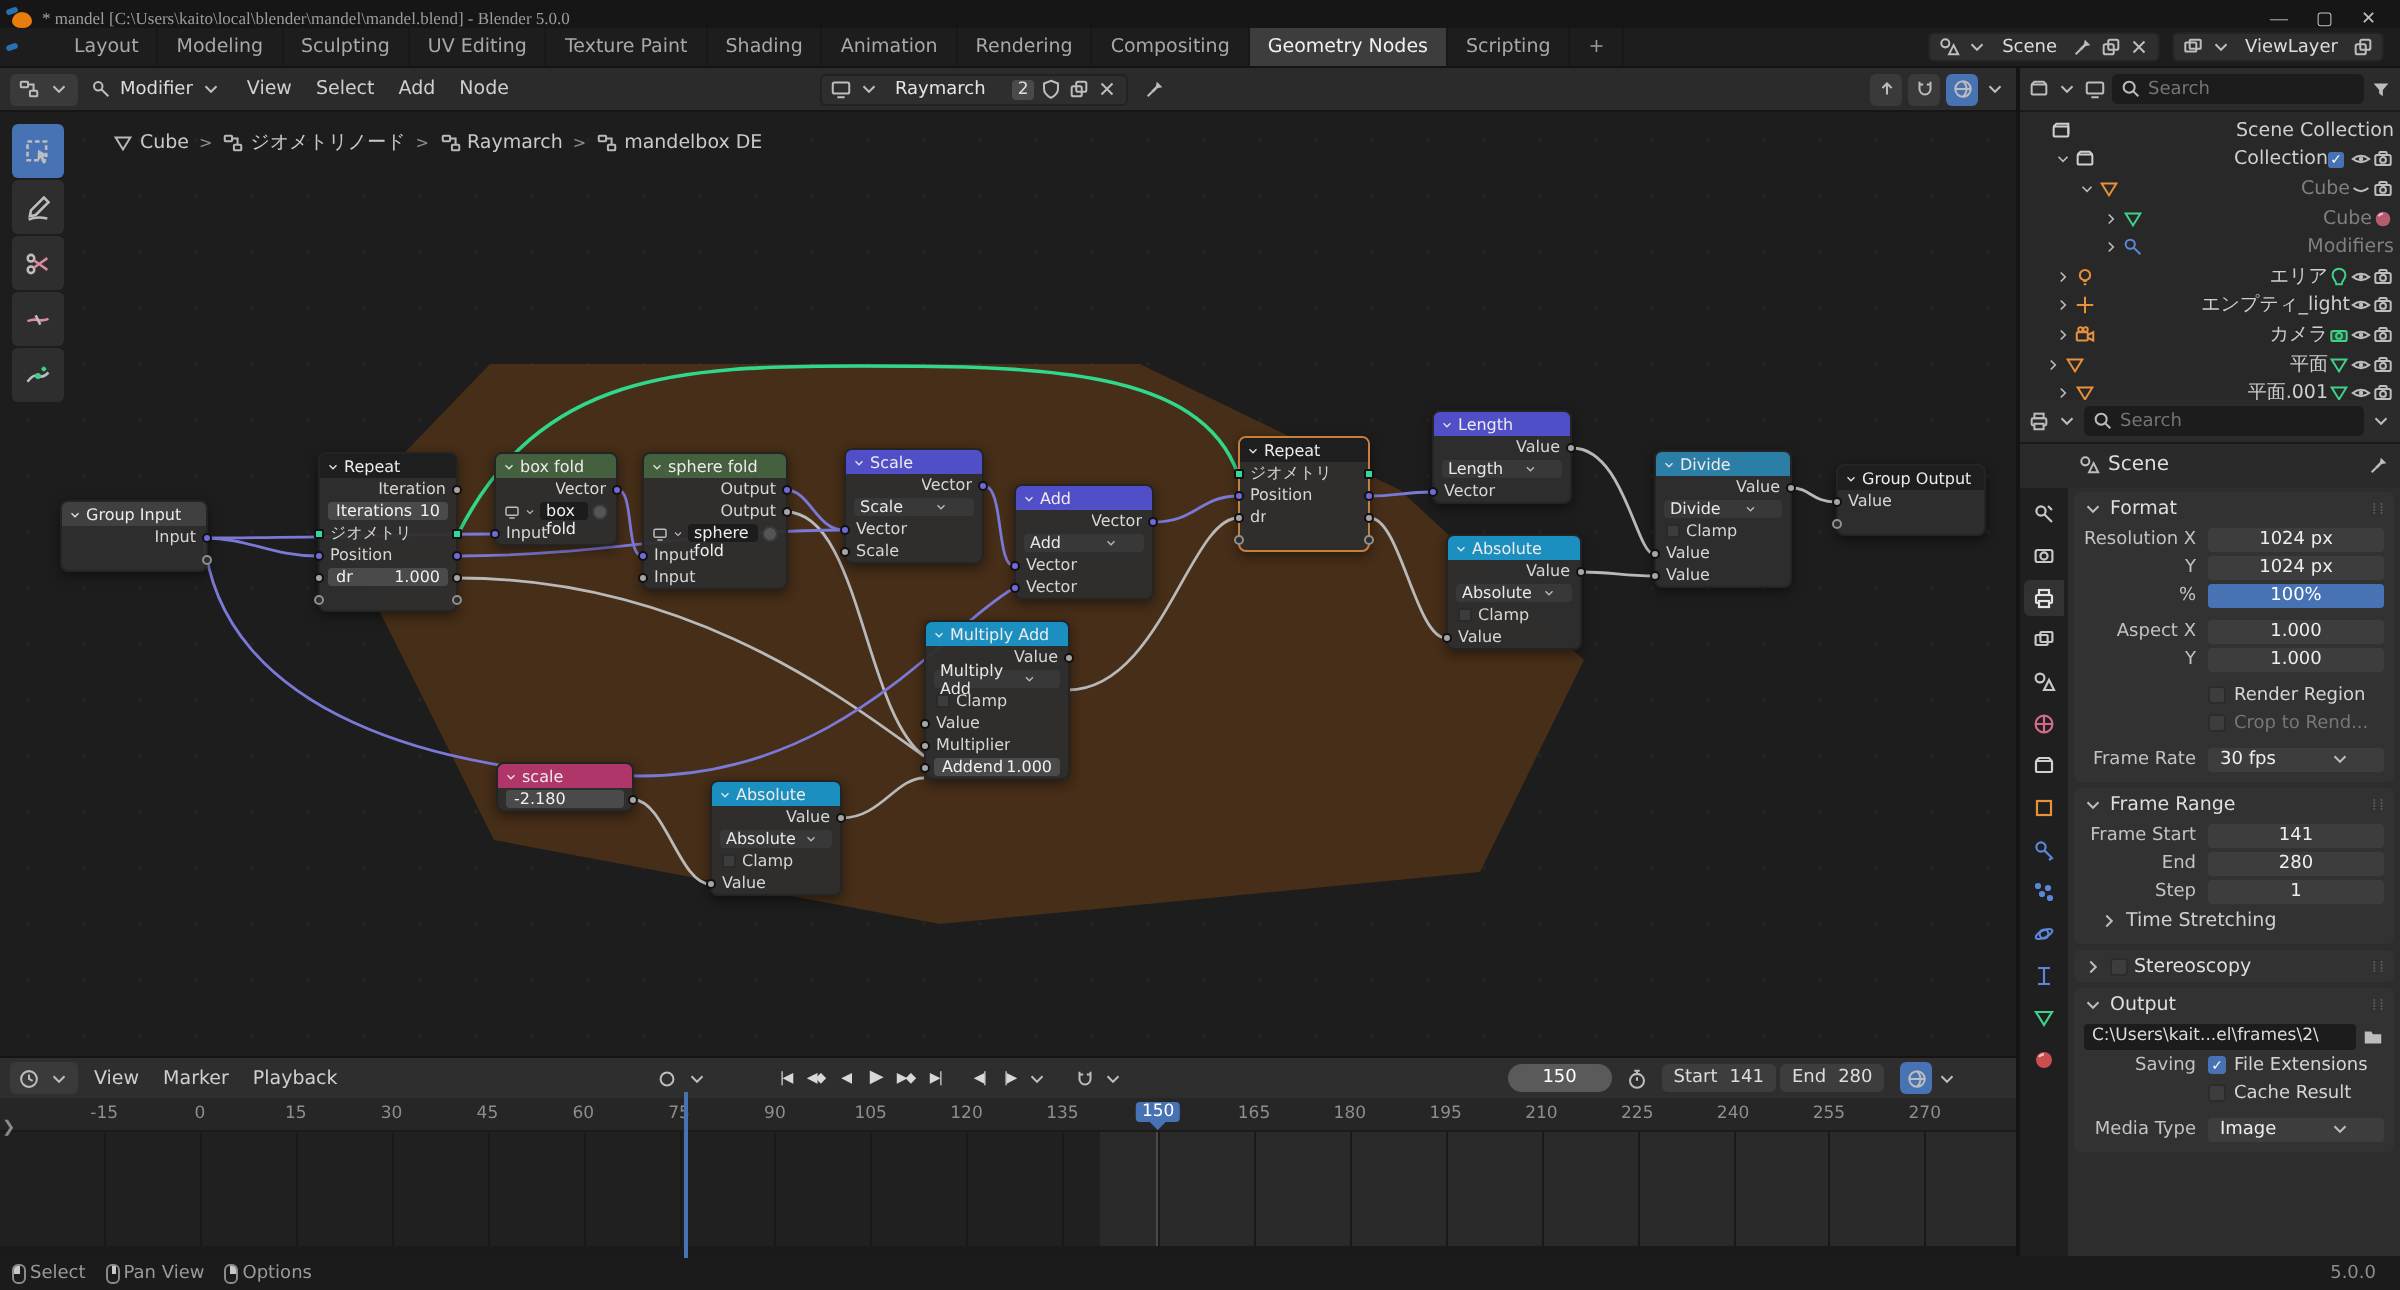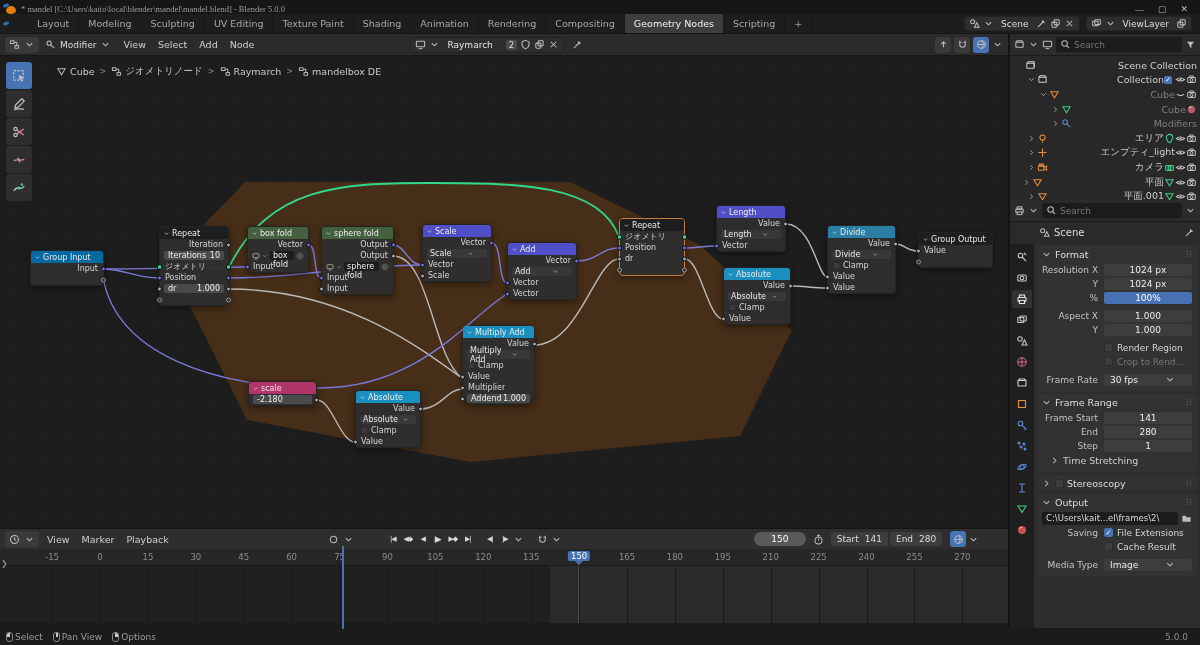--- a/index.html
+++ b/index.html
@@ -358,21 +358,21 @@
         <path stroke="#7b79d8" d="M393,189 C405,189 408,209 422,209"></path>
         <path stroke="#7b79d8" d="M492,187 C502,187 498,227 507,227"></path>
         <path stroke="#7b79d8" d="M577,205 C598,205 600,192 619,192"></path>
         <path stroke="#7b79d8" d="M685,192 C698,192 702,190 716,190"></path>
         <path stroke="#2fd98c" stroke-width="1.8" d="M229,211 C270,130 340,127 430,127 C520,127 600,128 619,181"></path>
       </g>
     </svg>
 
     <div id="nodes-layer" style="position:absolute;left:0;top:0;width:100%;height:100%">
         <div class="gnode" style="left: 30px; top: 194px; width: 74px;">
-          <div class="gn-h" style="background:#0369a1">
+          <div class="gn-h" style="background:#404040">
             <span class="icon">
               <svg viewBox="0 0 12 12" fill="none" stroke="currentColor" stroke-width="1.1">
                 <path d="M3 4.5 L6 7.5 L9 4.5"></path>
               </svg>
             </span>
             <span>Group Input</span>
           </div>
           <div class="gn-r out">
             <span class="lbl">Input</span>
             <span class="sock right vec"></span>
@@ -554,21 +554,21 @@
           </div>
           <div class="gn-r in">
             <span class="sock left vec"></span>
             <span class="lbl">Vector</span>
           </div>
           <div class="gn-r in">
             <span class="sock left vec"></span>
             <span class="lbl">Vector</span>
           </div>
         </div>
-        <div class="gnode" style="left: 462px; top: 269px; width: 73px; border-radius: 12px;">
+        <div class="gnode" style="left: 462px; top: 254px; width: 73px;">
           <div class="gn-h" style="background:#1b90c0">
             <span class="icon">
               <svg viewBox="0 0 12 12" fill="none" stroke="currentColor" stroke-width="1.1">
                 <path d="M3 4.5 L6 7.5 L9 4.5"></path>
               </svg>
             </span>
             <span>Multiply Add</span>
           </div>
           <div class="gn-r out">
             <span class="lbl">Value</span>

